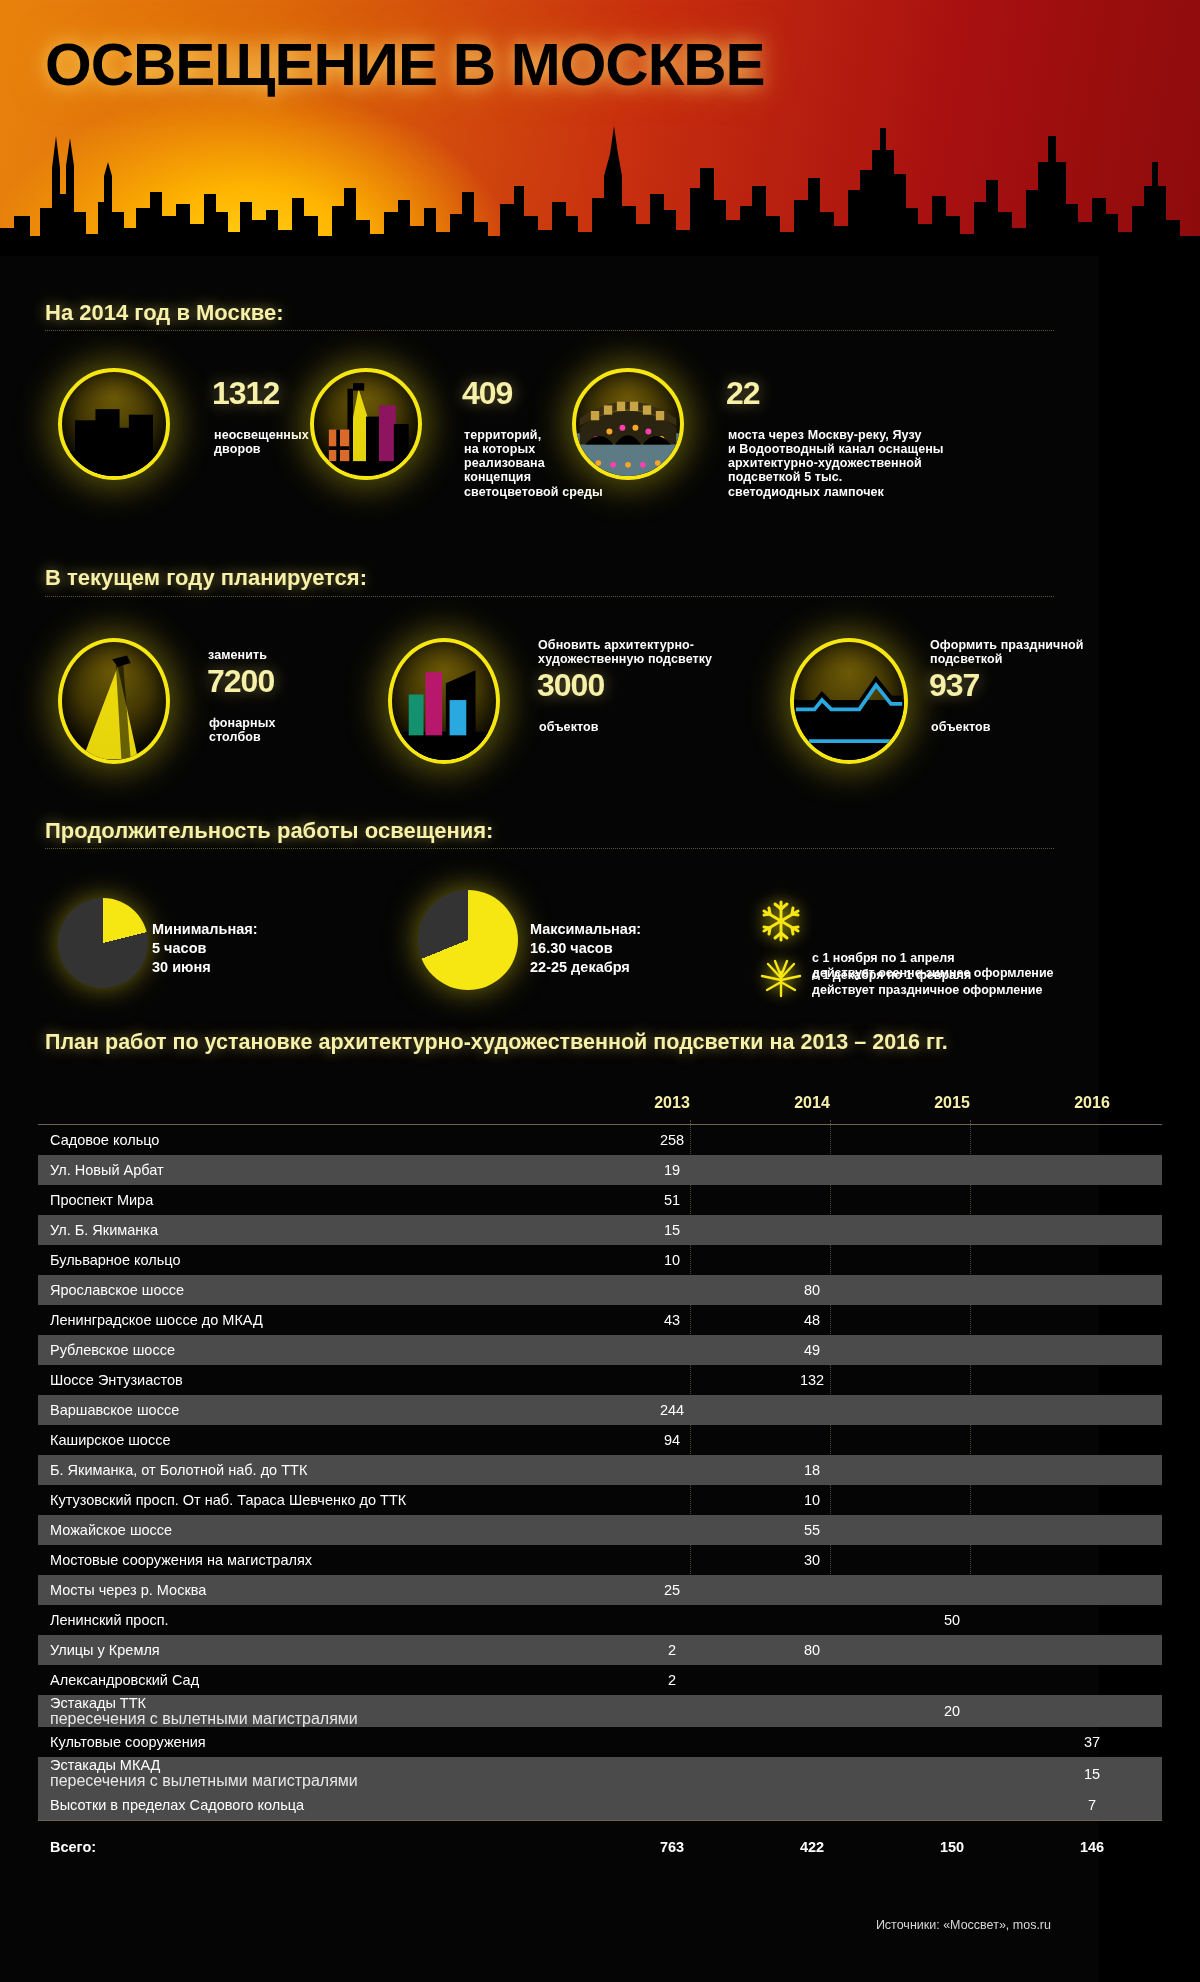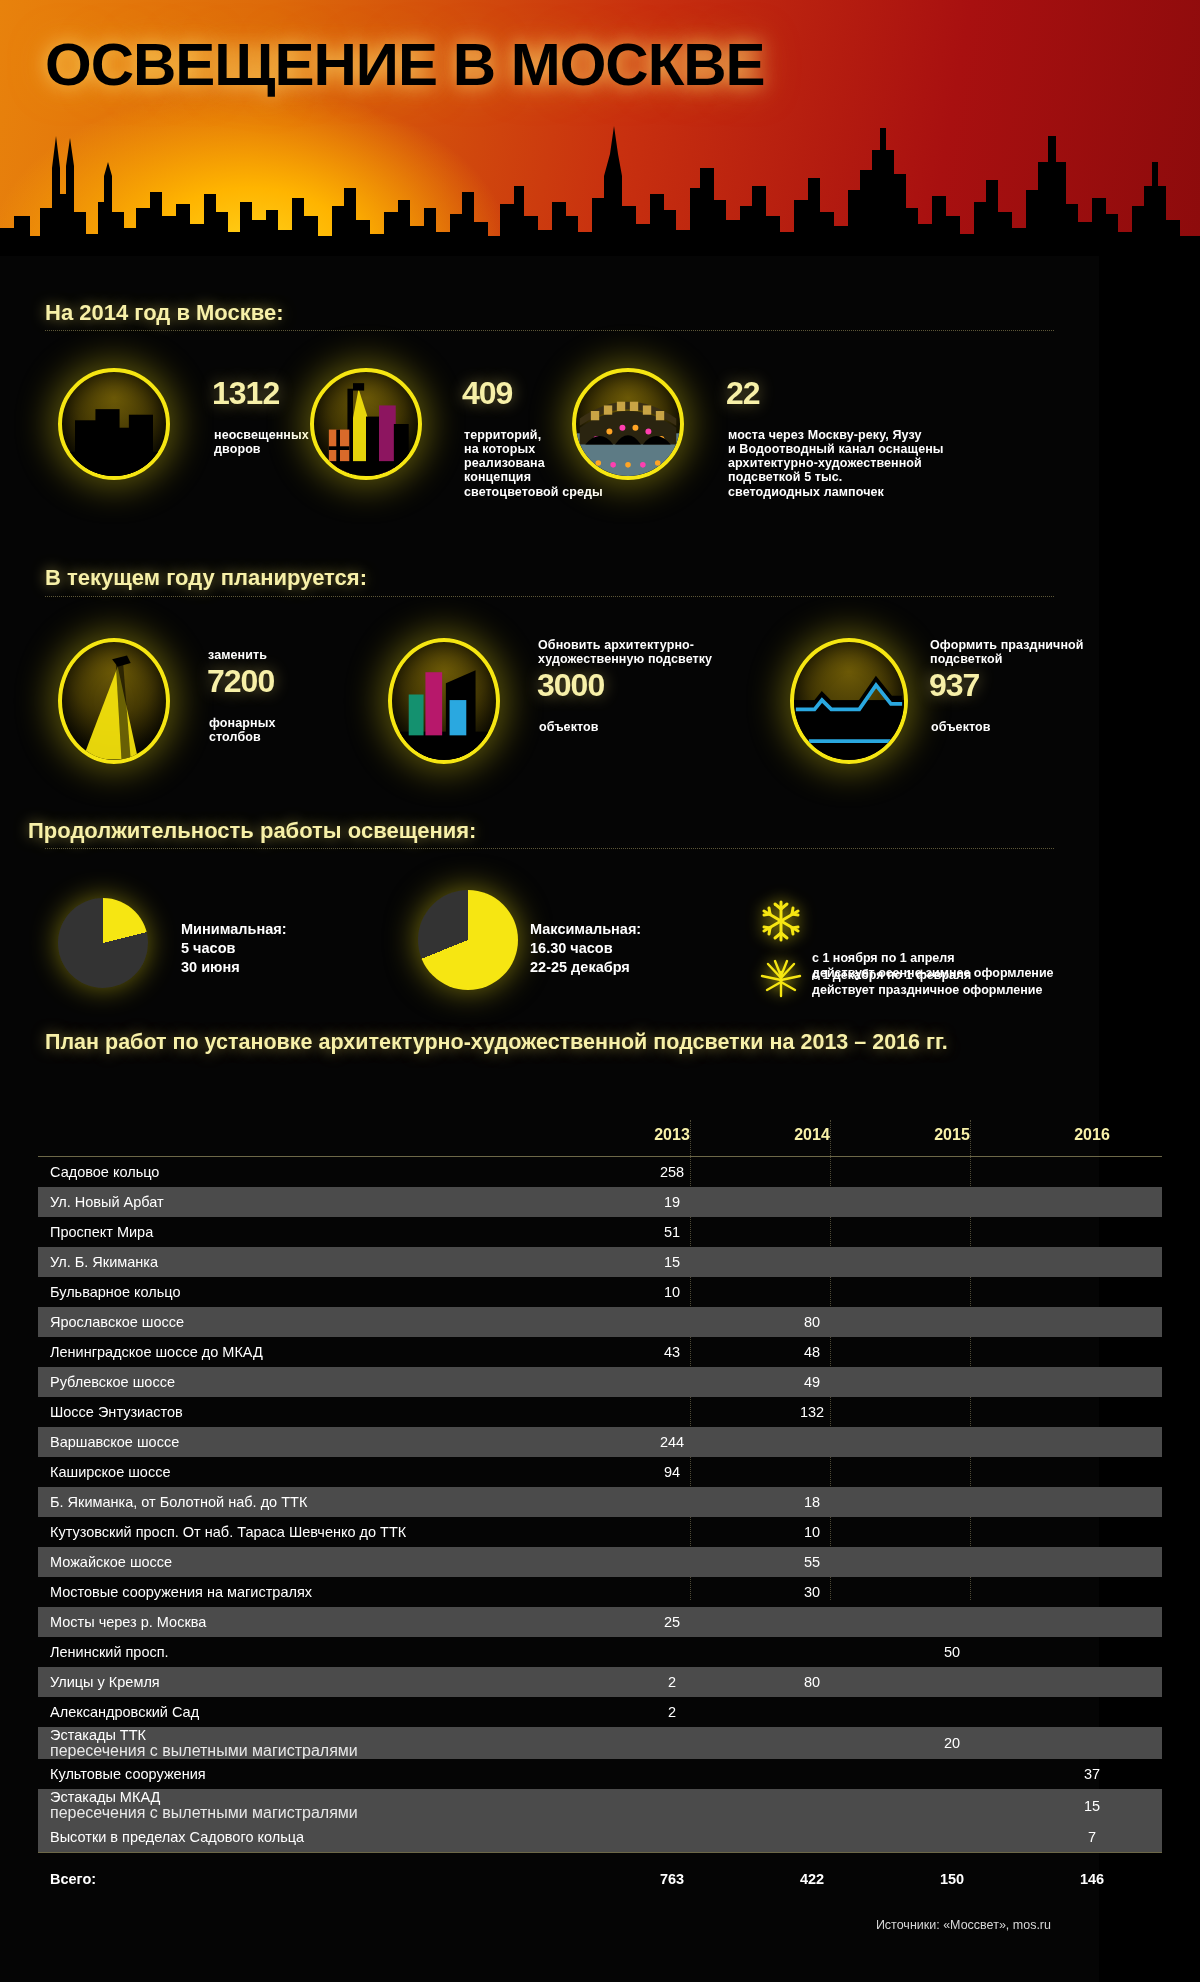--- a/index.html
+++ b/index.html
@@ -67,21 +67,20 @@
   
   .tbl-title {
     position:absolute; left:45px; top:1030px;
     font-size:21.5px; font-weight:bold; color:#f7f0a8;
     text-shadow:0 0 14px rgba(255,235,110,.5); white-space:nowrap;
   }
   table.plan {
     position:absolute; left:38px; top:1090px;
     width:1124px; border-collapse:collapse;
     font-size:14.5px;
-    margin-top:32px;
   }
   table.plan th {
     font-size:16px; font-weight:bold; color:#f7f0a8;
     padding:4px 0 12px 0; text-align:center; border-bottom:1px solid #6d6848;
   }
   table.plan th.namecol { text-align:left; padding-left:12px; border-bottom:1px solid #6d6848; }
   table.plan td { height:30px; vertical-align:middle; }
   table.plan td.name { text-align:left; padding-left:12px; color:#fff; font-size:14.5px; }
   table.plan td.val  { text-align:center; color:#fff; font-size:14.5px; width:140px; }
   tr.alt td { background:#4b4b4b; }
@@ -235,27 +234,27 @@
       <polyline points="2,66 22,66 30,56 40,66 70,66 88,40 104,60 116,60" fill="none" stroke="#000" stroke-width="5"></polyline>
       <polyline points="2,72 22,72 30,62 40,72 70,72 88,46 104,66 116,66" fill="none" stroke="#2aa8e0" stroke-width="4"></polyline>
       <line x1="16" y1="106" x2="104" y2="106" stroke="#2aa8e0" stroke-width="4"></line>
     </svg>
   </div>
   <div class="cap" style="left:930px; top:638px; white-space:pre-line;">Оформить праздничной
 подсветкой</div>
   <div class="big-num" style="left:929px; top:670px;">937</div>
   <div class="cap" style="left:931px; top:720px; white-space:pre-line;">объектов</div>
 
-  <div class="sec-head" style="left:28px; top:818px;text-align:right;">Продолжительность работы освещения:</div>
+  <div class="sec-head" style="left:45px; top:818px;text-align:right;">Продолжительность работы освещения:</div>
   <div class="sec-rule" style="top:848px;"></div>
 
   <div class="pie" style="left:58px; top:898px; width:90px; height:90px;
        background:conic-gradient(#f6e612 0deg 76deg, #333333 76deg 360deg);
        filter:drop-shadow(0 0 14px rgba(246,230,18,.45));"></div>
-  <div class="pie-label" style="left:181px; top:920px; white-space:pre-line;">Минимальная:
+  <div class="pie-label" style="left:152px; top:920px; white-space:pre-line;">Минимальная:
 5 часов
 30 июня</div>
 
   <div class="pie" style="left:418px; top:890px; width:100px; height:100px;
        background:conic-gradient(#f6e612 0deg 248deg, #333333 248deg 360deg);
        filter:drop-shadow(0 0 16px rgba(246,230,18,.5));"></div>
   <div class="pie-label" style="left:530px; top:920px; white-space:pre-line;">Максимальная:
 16.30 часов
 22-25 декабря</div>
 

